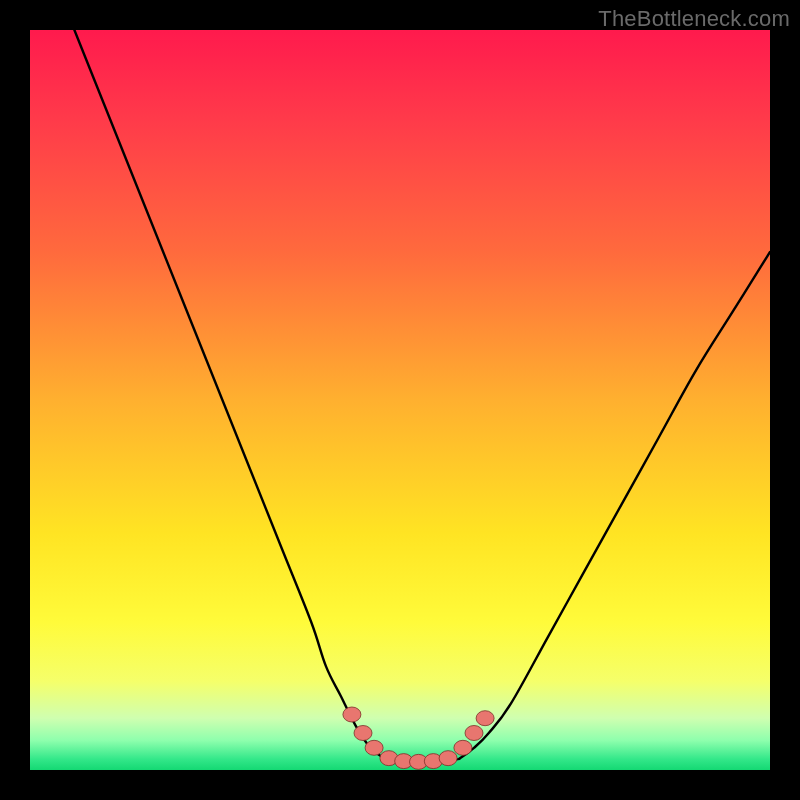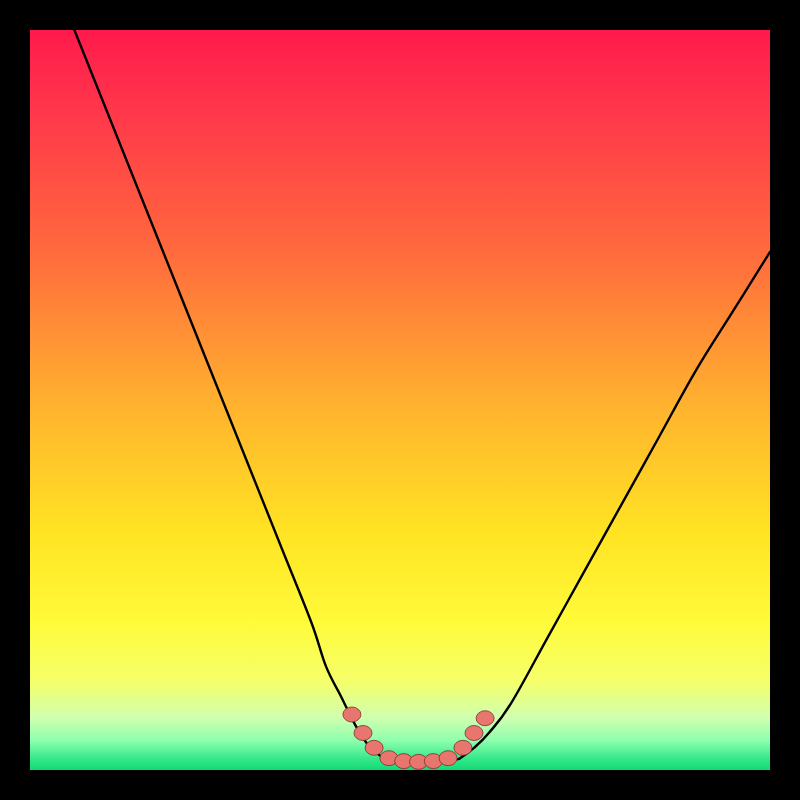--- a/index.html
+++ b/index.html
@@ -88,13 +88,14 @@
           <ellipse cx="388.5" cy="731.86" rx="9" ry="7.5" fill="#e8766f" stroke="#7c2e28" stroke-width="0.8"></ellipse>
           <ellipse cx="403.3" cy="731.12" rx="9" ry="7.5" fill="#e8766f" stroke="#7c2e28" stroke-width="0.8"></ellipse>
           <ellipse cx="418.09999999999997" cy="728.16" rx="9" ry="7.5" fill="#e8766f" stroke="#7c2e28" stroke-width="0.8"></ellipse>
           <ellipse cx="432.9" cy="717.8" rx="9" ry="7.5" fill="#e8766f" stroke="#7c2e28" stroke-width="0.8"></ellipse>
           <ellipse cx="444" cy="703" rx="9" ry="7.5" fill="#e8766f" stroke="#7c2e28" stroke-width="0.8"></ellipse>
           <ellipse cx="455.09999999999997" cy="688.2" rx="9" ry="7.5" fill="#e8766f" stroke="#7c2e28" stroke-width="0.8"></ellipse>
         </g>
     </svg>
   </div>
 
+  <div class="watermark">TheBottleneck.com</div>
 </div>
 
 </body></html>

